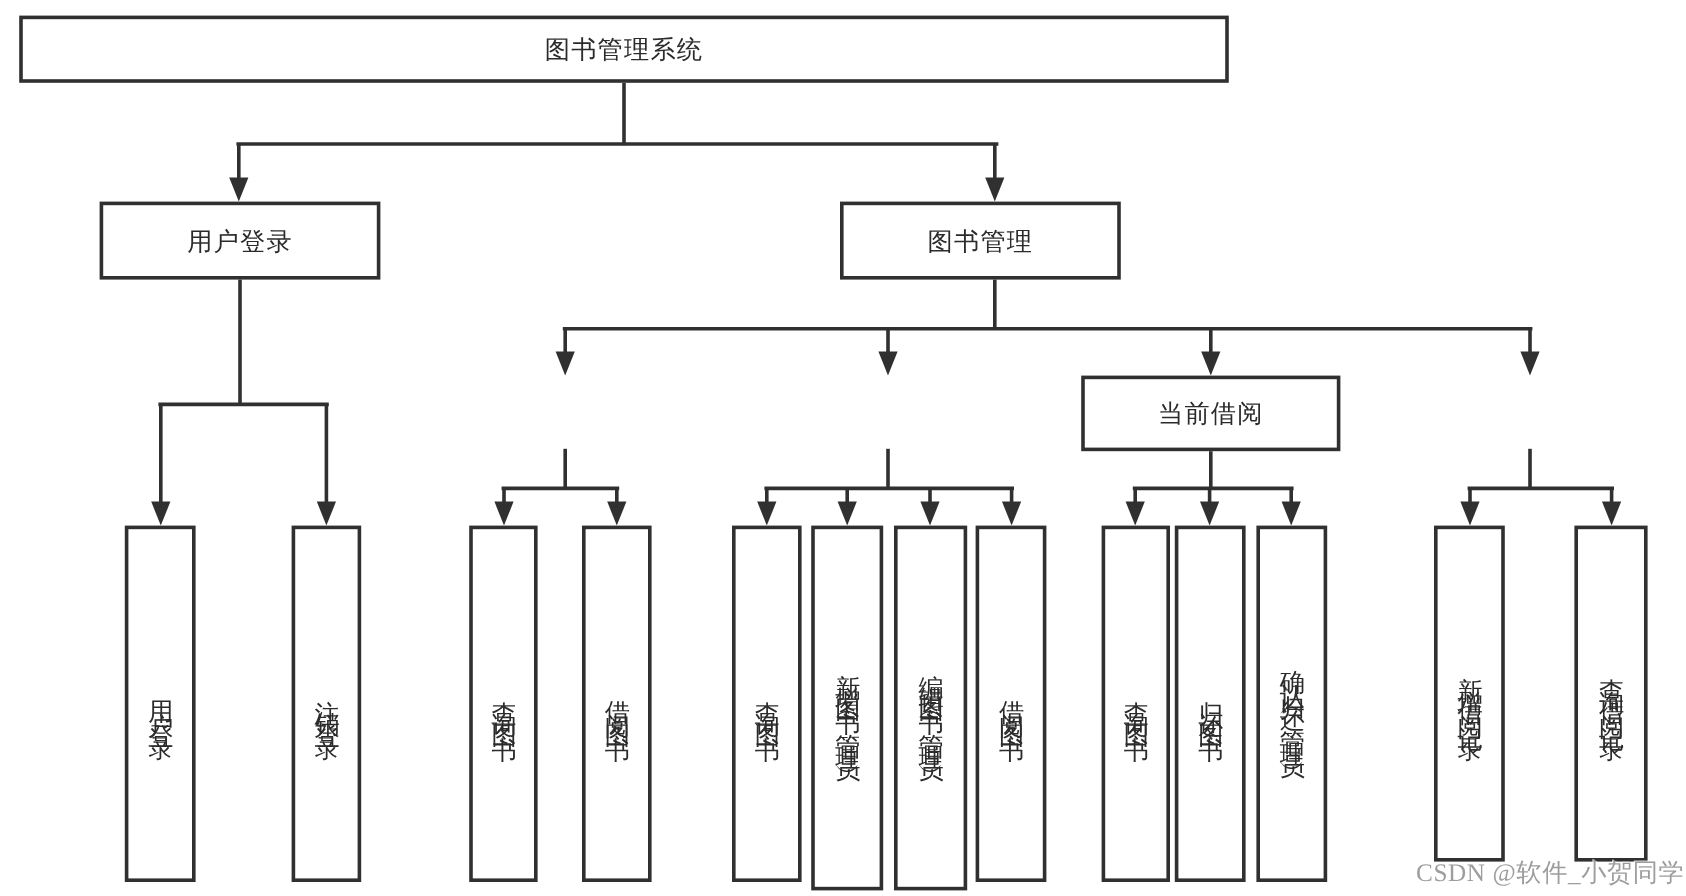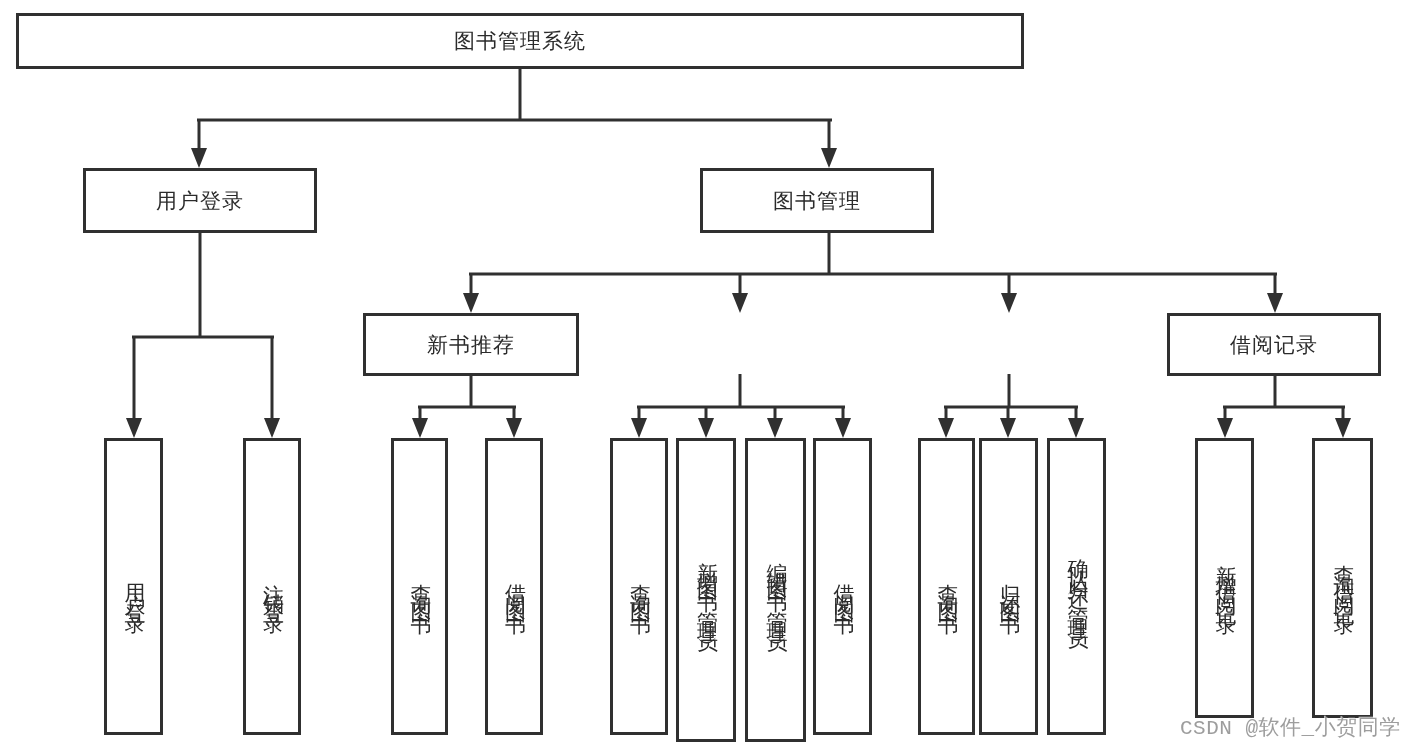--- a/index.html
+++ b/index.html
@@ -1,18 +1,18 @@
 <!DOCTYPE html>
 <html><head>
 <meta charset="utf-8">
 <style>
   html,body{margin:0;padding:0;background:#ffffff;}
   .canvas{
     position:relative;width:1405px;height:747px;background:#ffffff;
-    font-family:Liberation Mono, monospace;overflow:hidden;text-align:center;
+    font-family:Liberation Serif, serif;overflow:hidden;text-align:center;
   }
   .connectors{position:absolute;left:0;top:0;z-index:1;}
   .connectors path{stroke:#303030;stroke-width:3;fill:none;}
   .connectors polygon{fill:#303030;stroke:none;}
   .box{
     position:absolute;box-sizing:border-box;border:3px solid #303030;background:#ffffff;
     display:flex;align-items:center;justify-content:center;z-index:2;color:#2b2b2b;
   }
   .hlabel{font-size:21px;letter-spacing:1px;white-space:nowrap;}
   .vtext{
@@ -93,25 +93,22 @@
     <span class="hlabel">图书管理系统</span>
   </div>
 
   <div class="box" style="left:83px;top:168px;width:234px;height:65px">
     <span class="hlabel">用户登录</span>
   </div>
   <div class="box" style="left:700px;top:168px;width:234px;height:65px">
     <span class="hlabel">图书管理</span>
   </div>
 
-  <div class="box" style="left:363px;top:313px;width:216px;height:63px">
-    <span class="hlabel">新书推荐</span>
-  </div>
-  <div class="box" style="left:1167px;top:313px;width:214px;height:63px">
-    <span class="hlabel">借阅记录</span>
+  <div class="box" style="left:901px;top:313px;width:216px;height:63px">
+    <span class="hlabel">当前借阅</span>
   </div>
 
   <div class="box" style="left:104px;top:438px;width:59px;height:297px">
     <span class="vtext">用户登录</span>
   </div>
   <div class="box" style="left:243px;top:438px;width:58px;height:297px">
     <span class="vtext">注销登录</span>
   </div>
 
   <div class="box" style="left:391px;top:438px;width:57px;height:297px">

